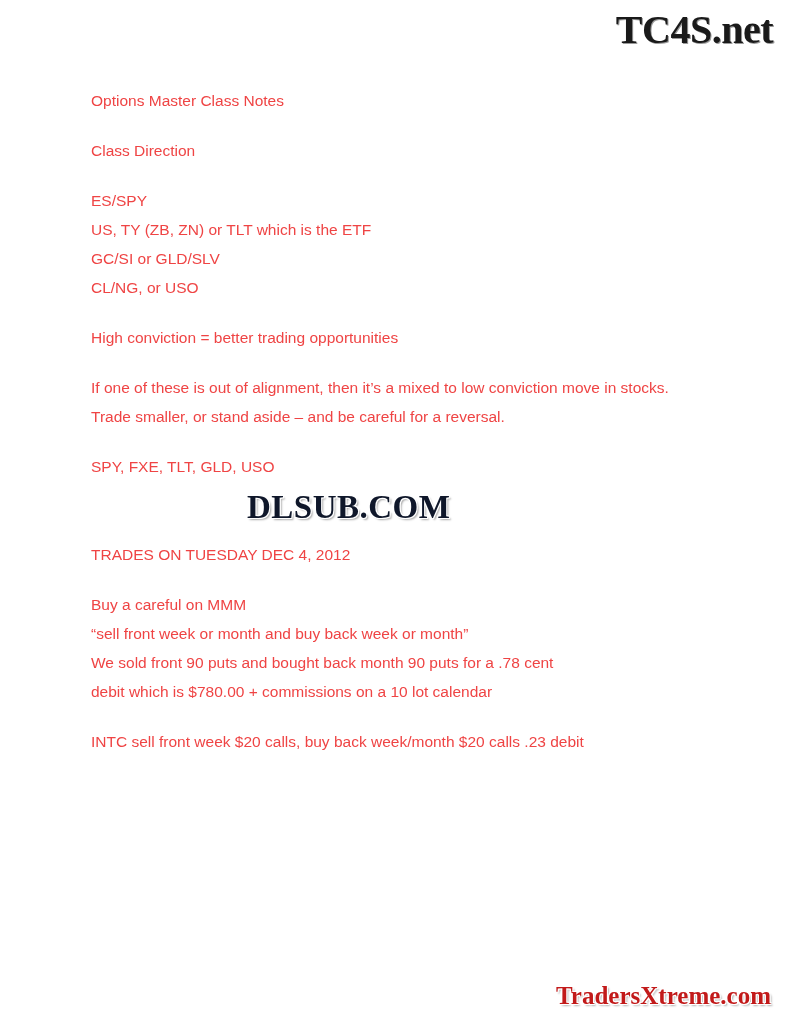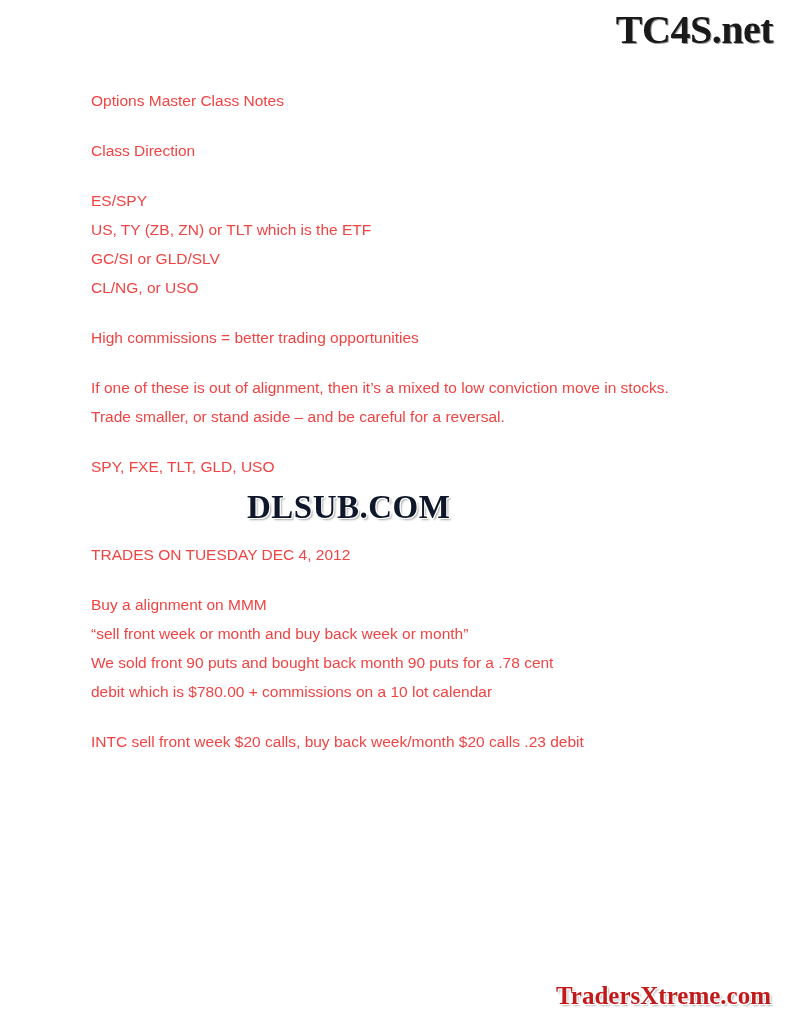--- a/index.html
+++ b/index.html
@@ -113,32 +113,32 @@
     <p class="para">Class Direction</p>
 
     <div class="block">
       <span class="line">ES/SPY</span>
       <span class="line">US, TY (ZB, ZN) or TLT which is the ETF</span>
       <span class="line">GC/SI or GLD/SLV</span>
       <span class="line">CL/NG, or USO</span>
     </div>
 
 
-    <p class="para">High commissions = better trading opportunities</p>
+    <p class="para">High conviction = better trading opportunities</p>
 
     <p class="para">If one of these is out of alignment, then it’s a mixed to low conviction move in stocks.  Trade smaller, or stand aside – and be careful for a reversal.</p>
 
     <p class="para">SPY, FXE, TLT, GLD, USO</p>
 
     <div class="spacer-lg"></div>
 
     <p class="para">TRADES ON TUESDAY DEC 4, 2012</p>
 
     <div class="block">
-      <span class="line">Buy a alignment on MMM</span>
+      <span class="line">Buy a careful on MMM</span>
       <span class="line">“sell front week or month and buy back week or month”</span>
       <span class="line">We sold front 90 puts and bought back month 90 puts for a .78 cent</span>
       <span class="line">debit which is $780.00 + commissions on a 10 lot calendar</span>
     </div>
 
     <p class="para">INTC sell front week $20 calls, buy back week/month $20 calls .23 debit</p>
 
   </div>
 
   <div class="watermark-center">DLSUB.COM</div>

